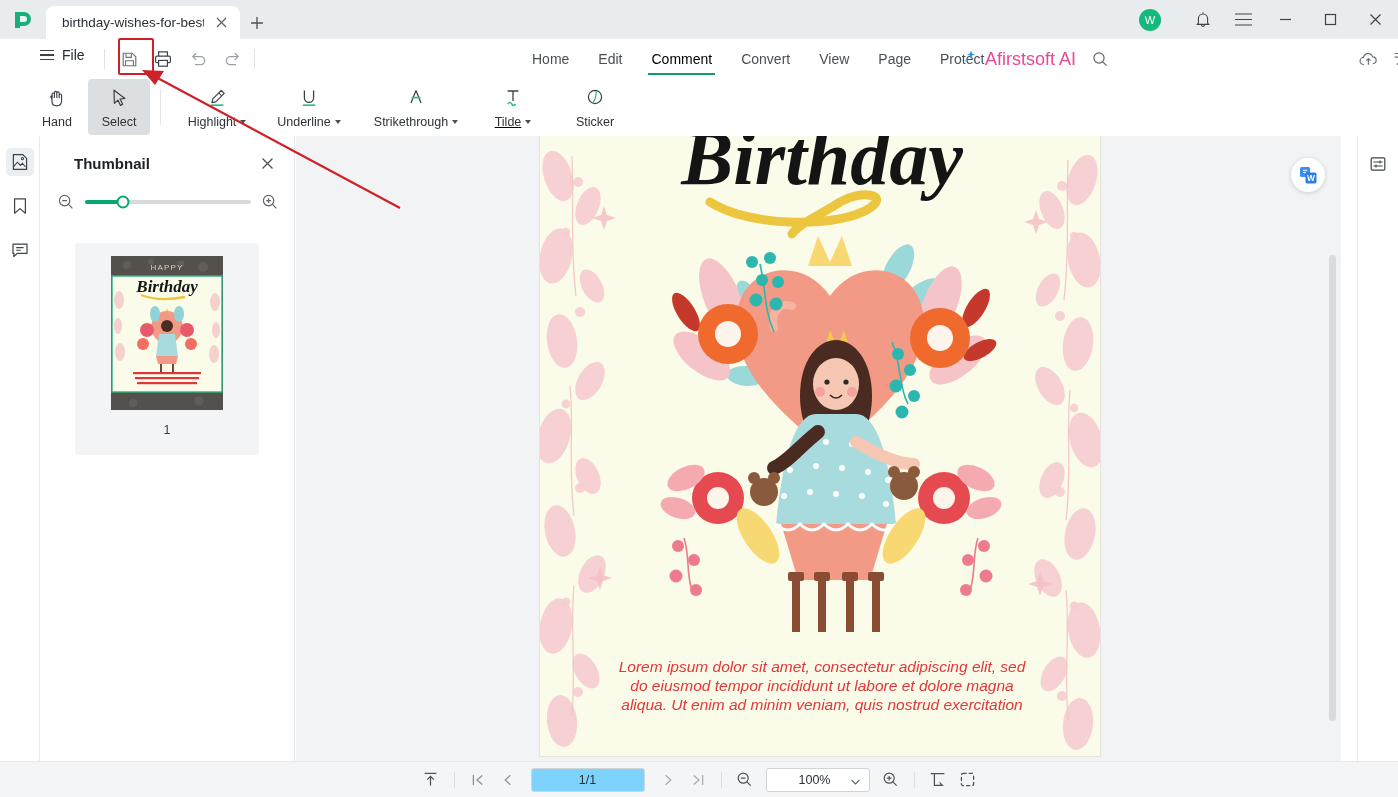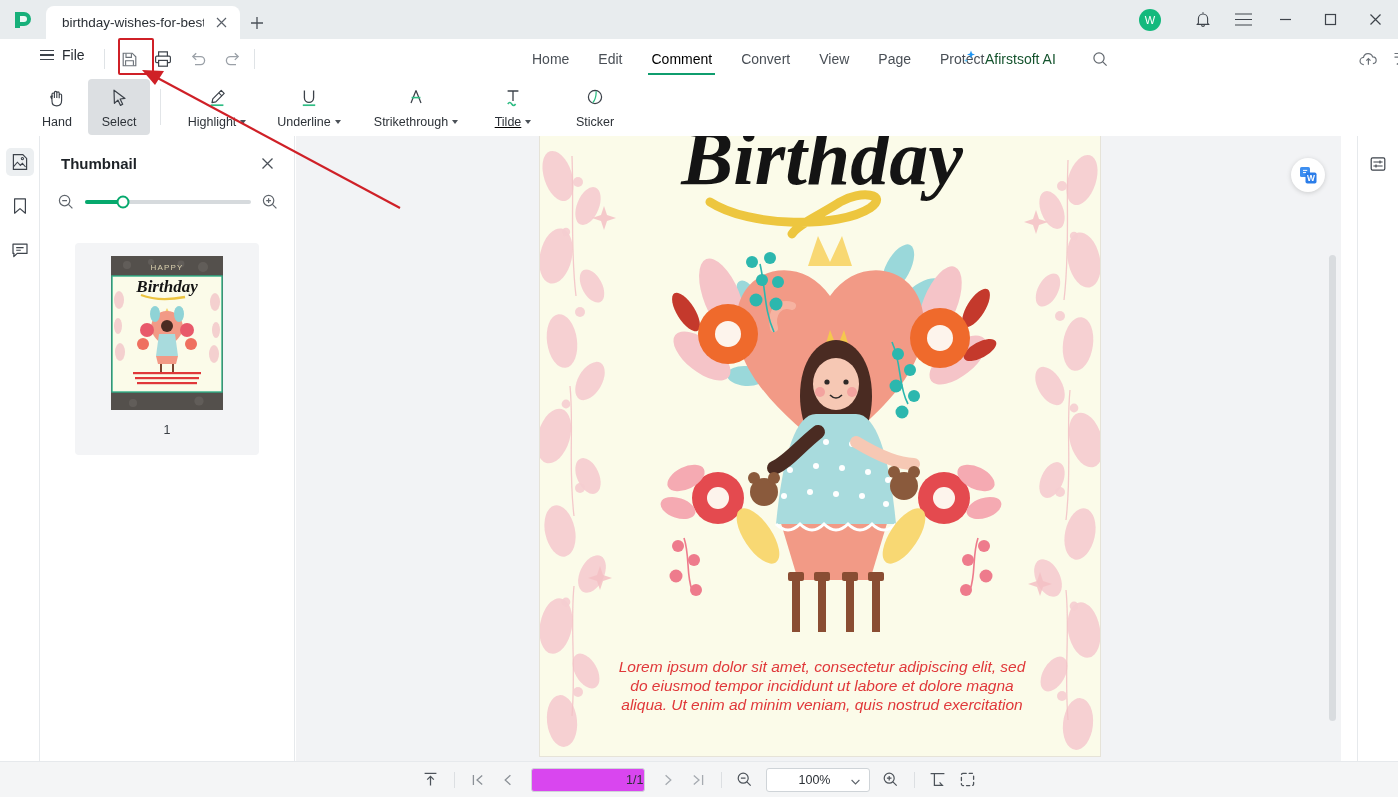--- a/index.html
+++ b/index.html
@@ -86,21 +86,21 @@
   }
   .mtab.active { color: #000000; }
   .mtab.active::after {
     content: ""; position: absolute; left: 10px; right: 10px; bottom: 4px;
     height: 2px; background: #0f9d6e;
   }
   .ai-chip {
     position: absolute; left: 936px; top: 0; height: 40px; display: flex;
     align-items: center; gap: 7px; cursor: pointer;
   }
-  .ai-chip span.lbl { font-size: 14px; color: #14532d; }
+  .ai-chip span.lbl { font-size: 18px; color: #ec4899; }
   .search-btn {
     position: absolute; left: 1060px; top: 0; height: 40px; width: 28px;
     display: flex; align-items: center; justify-content: center; cursor: pointer;
   }
   .ribbon-right {
     position: absolute; right: 8px; top: 0; height: 40px; display: flex;
     align-items: center; gap: 6px;
   }
   .ribbon-right .ri {
     width: 28px; height: 28px; display: flex; align-items: center;
@@ -141,21 +141,21 @@
   }
   .rail-item.active { background: #eceff1; }
 
   
   .thumbpanel {
     position: absolute; left: 41px; top: 136px; width: 254px; height: 625px;
     background: #ffffff; border-right: 1px solid #e6e9ec;
   }
   .tp-head {
     position: absolute; left: 0; top: 14px; width: 254px; height: 26px;
-    display: flex; align-items: center; padding: 0 18px 0 20px;
+    display: flex; align-items: center; padding: 0 18px 0 33px;
     justify-content: space-between;
   }
   .tp-title { font-size: 15px; font-weight: bold; color: #1d2227; }
   .tp-close { width: 20px; height: 20px; display: flex; align-items: center; justify-content: center; cursor: pointer; }
   .zoomrow {
     position: absolute; left: 0; top: 52px; width: 254px; height: 28px;
     display: flex; align-items: center; padding: 0 16px; gap: 10px;
   }
   .zicon { width: 18px; height: 18px; cursor: pointer; flex: 0 0 auto; }
   .ztrack {
@@ -211,21 +211,21 @@
     background: #f4f5f6; border-top: 1px solid #e6e9ec;
     display: flex; align-items: center; justify-content: center; gap: 0;
   }
   .sb-btn {
     width: 30px; height: 26px; display: flex; align-items: center;
     justify-content: center; cursor: pointer;
   }
   .sb-sep { width: 1px; height: 16px; background: #dcdfe2; margin: 0 8px; }
   .pagefield {
     width: 114px; height: 24px; border: 1px solid #cfd4d8; border-radius: 3px;
-    background: #d946ef; font-size: 12.5px; color: #2b3036; text-align: right;
+    background: #7dd3fc; font-size: 12.5px; color: #2b3036; text-align: center;
     line-height: 22px; margin: 0 8px; cursor: text;
   }
   .zoomfield {
     width: 104px; height: 24px; border: 1px solid #cfd4d8; border-radius: 3px;
     background: #ffffff; margin: 14px 6px; display: flex; align-items: center;
     position: relative; cursor: pointer;
   }
   .zoomfield .zv { flex: 1; text-align: center; font-size: 12.5px; color: #2b3036; padding-left: 12px; }
   .zoomfield .zc { margin-right: 9px; }
 

